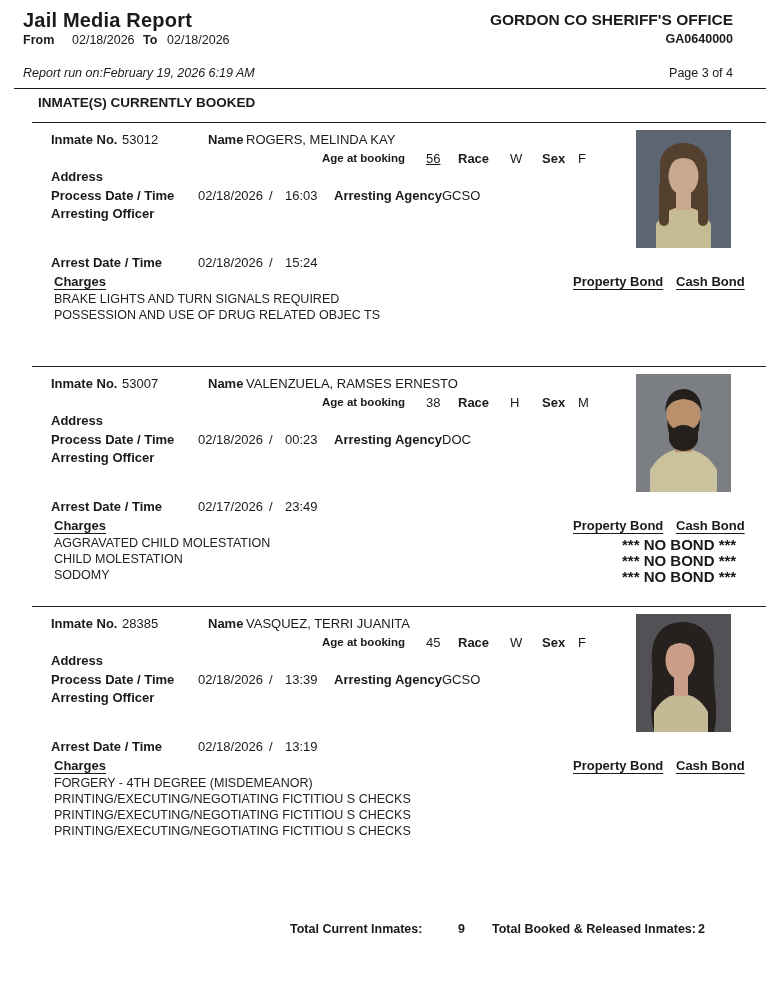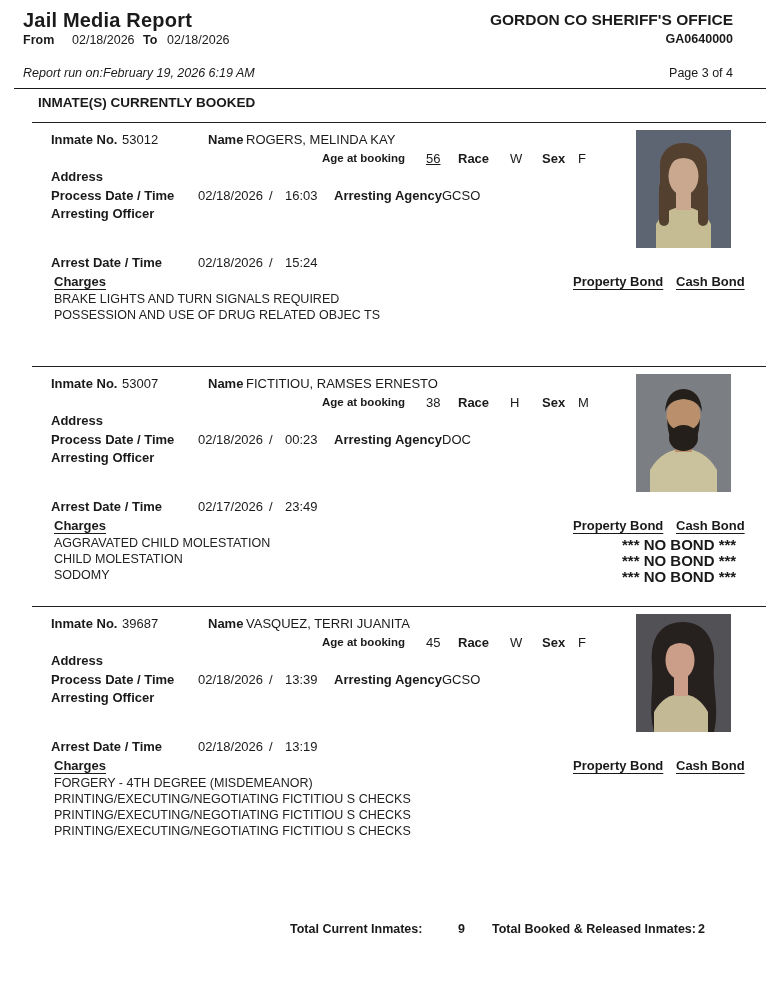--- a/index.html
+++ b/index.html
@@ -86,21 +86,21 @@
       <ellipse cx="47.5" cy="46" rx="15" ry="19.5" fill="#c9a88f"></ellipse>
       <path d="M31 38 Q36 21 47.5 21 Q59 21 64 38 Q58 28 47.5 28 Q37 28 31 38 Z" fill="#54402e"></path>
     </svg>
   </div>
 
   <div class="block" style="top:366px; height:240px;">
     <div class="sep"></div>
     <div class="abs b t13" style="left:33px; top:10px;">Inmate No.</div>
     <div class="abs t13" style="left:104px; top:10px;">53007</div>
     <div class="abs b t13" style="left:190px; top:10px;">Name</div>
-    <div class="abs t13" style="left:228px; top:10px;">FICTITIOU, RAMSES ERNESTO</div>
+    <div class="abs t13" style="left:228px; top:10px;">VALENZUELA, RAMSES ERNESTO</div>
     <div class="abs b t11" style="left:304px; top:30px;">Age at booking</div>
     <div class="abs t13" style="left:408px; top:29px;">38</div>
     <div class="abs b t13" style="left:440px; top:29px;">Race</div>
     <div class="abs t13" style="left:492px; top:29px;">H</div>
     <div class="abs b t13" style="left:524px; top:29px;">Sex</div>
     <div class="abs t13" style="left:560px; top:29px;">M</div>
     <div class="abs b t13" style="left:33px; top:47px;">Address</div>
     <div class="abs b t13" style="left:33px; top:66px;">Process Date / Time</div>
     <div class="abs t13" style="left:180px; top:66px;">02/18/2026</div>
     <div class="abs t13" style="left:251px; top:66px;">/</div>
@@ -128,21 +128,21 @@
       <ellipse cx="47.5" cy="42" rx="17" ry="21" fill="#b9906b"></ellipse>
       <path d="M29 38 Q30 16 47.5 15 Q65 16 66 38 Q62 26 47.5 25 Q33 26 29 38 Z" fill="#241f1b"></path>
       <path d="M31 44 Q32 74 47.5 76 Q63 74 64 44 Q62 56 47.5 57 Q33 56 31 44 Z" fill="#241f1b"></path>
       <ellipse cx="47.5" cy="64" rx="14.5" ry="13" fill="#241f1b"></ellipse>
     </svg>
   </div>
 
   <div class="block" style="top:606px; height:250px;">
     <div class="sep"></div>
     <div class="abs b t13" style="left:33px; top:10px;">Inmate No.</div>
-    <div class="abs t13" style="left:104px; top:10px;">39687</div>
+    <div class="abs t13" style="left:104px; top:10px;">28385</div>
     <div class="abs b t13" style="left:190px; top:10px;">Name</div>
     <div class="abs t13" style="left:228px; top:10px;">VASQUEZ, TERRI JUANITA</div>
     <div class="abs b t11" style="left:304px; top:30px;">Age at booking</div>
     <div class="abs t13" style="left:408px; top:29px;">45</div>
     <div class="abs b t13" style="left:440px; top:29px;">Race</div>
     <div class="abs t13" style="left:492px; top:29px;">W</div>
     <div class="abs b t13" style="left:524px; top:29px;">Sex</div>
     <div class="abs t13" style="left:560px; top:29px;">F</div>
     <div class="abs b t13" style="left:33px; top:47px;">Address</div>
     <div class="abs b t13" style="left:33px; top:66px;">Process Date / Time</div>

